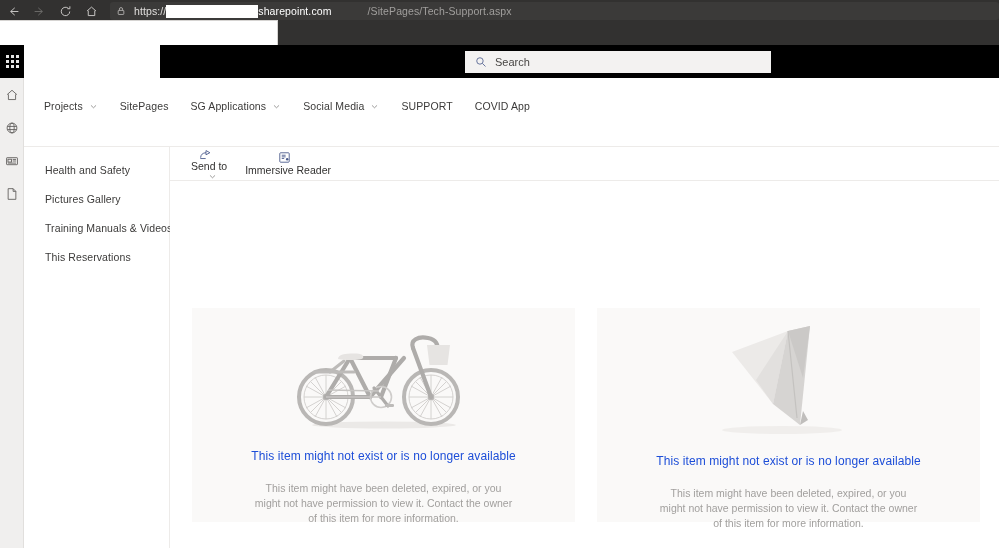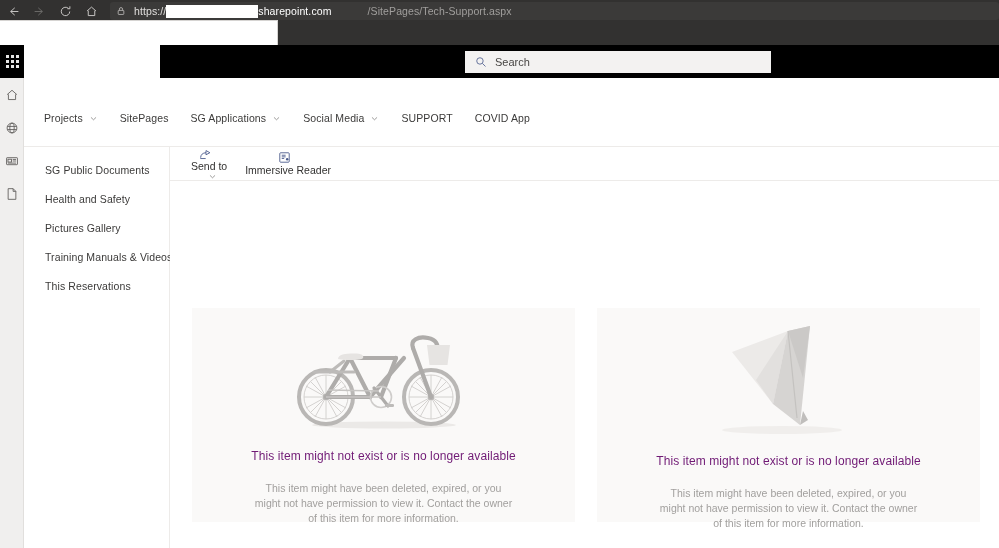--- a/index.html
+++ b/index.html
@@ -190,21 +190,21 @@
     width: 383px; height: 214px;
     background: #faf9f8;
     display: flex; flex-direction: column;
     align-items: center;
     padding-top: 10px;
   }
   .art { height: 122px; display: flex; align-items: flex-end; justify-content: center; }
   .art svg { display: block; }
   .ph-title {
     margin-top: 16px;
-    font-size: 12px; color: #701a75;
+    font-size: 12px; color: #1d4ed8;
     text-align: left;
     letter-spacing: 0.1px;
   }
   .ph-body {
     margin-top: 18px;
     font-size: 10.5px; color: #a19f9d;
     text-align: center;
     line-height: 15px;
     max-width: 260px;
   }
@@ -321,21 +321,21 @@
     <span>
       <svg width="14" height="14" viewBox="0 0 16 16" fill="none" stroke="currentColor" stroke-width="1">
         <path d="M3.6 1.9 H9.3 L12.4 5 V14.1 H3.6 Z"></path>
           <path d="M9.3 1.9 V5 H12.4"></path>
       </svg>
     </span>
   </div>
 </div>
 
 <div class="site-nav">
-  <div class="nav-row" style="margin-top:28px;">
+  <div class="nav-row" style="margin-top:16px;">
 
     <div class="nav-link">
       <span>Projects</span>
       <span class="chev">
         <svg width="9" height="9" viewBox="0 0 16 16" fill="none" stroke="currentColor" stroke-width="1.1">
             <path d="M3.5 6 L8 10.3 L12.5 6"></path>
           </svg>
       </span>
     </div>
 
@@ -365,23 +365,20 @@
       <span>SUPPORT</span>
     </div>
 
     <div class="nav-link">
       <span>COVID App</span>
     </div>
   </div>
 </div>
 
 <div class="quick-launch">
-  <div class="ql-item">
-    <span>SG Public Documents</span>
-  </div>
   <div class="ql-item">
     <span>Health and Safety</span>
   </div>
   <div class="ql-item">
     <span>Pictures Gallery</span>
   </div>
   <div class="ql-item">
     <span>Training Manuals &amp; Videos</span>
   </div>
   <div class="ql-item">

